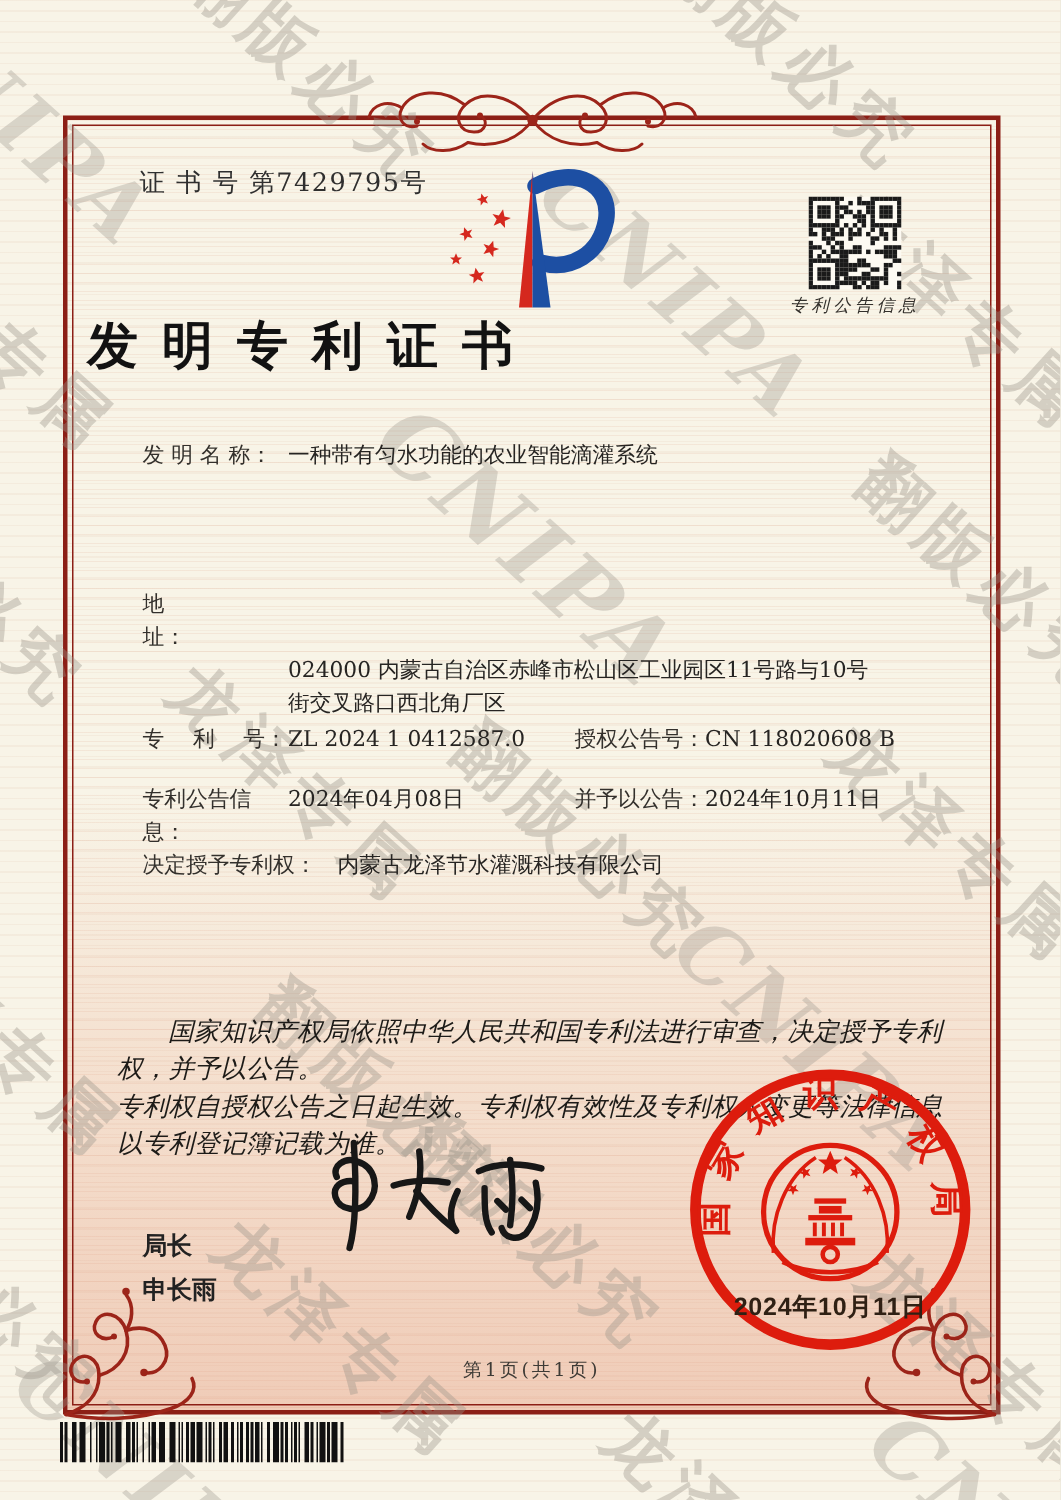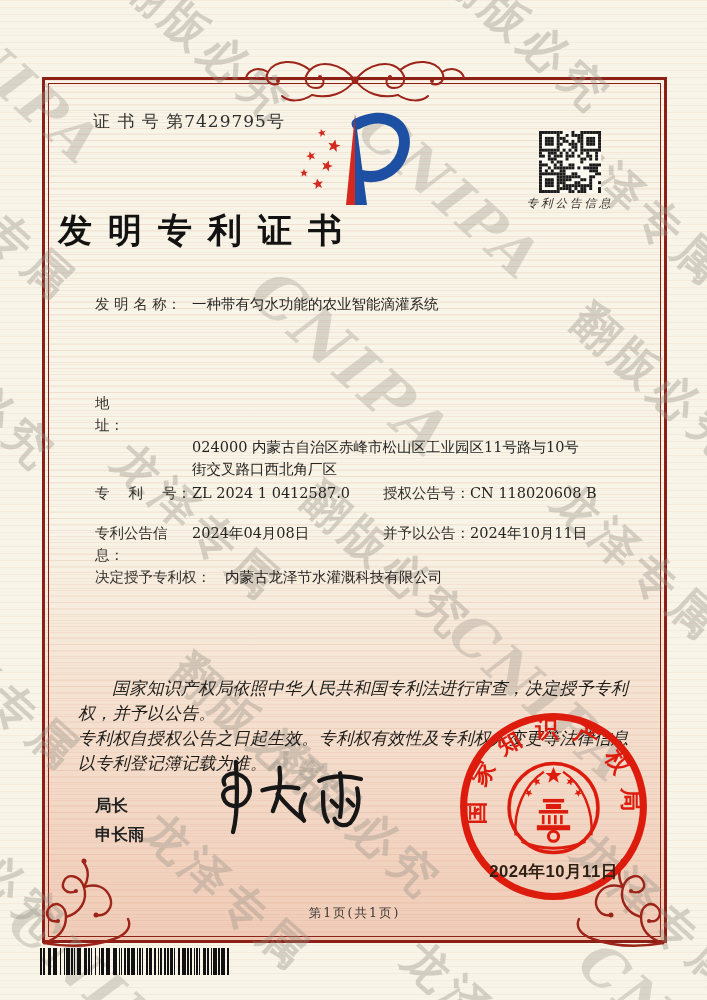--- a/index.html
+++ b/index.html
@@ -35,21 +35,21 @@
   .title{left:42px;top:208px;width:625px;text-align:left;font-size:34px;font-weight:bold;color:#121212;letter-spacing:16px;text-indent:16px;}
   .row{left:95px;font-size:14.5px;color:#2e2c2a;line-height:22px;}
   .row .lab{display:inline-block;vertical-align:top;color:#33302c;}
   .lw-a{width:97px;}
   .lw-b{width:130px;}
   .row .val{display:inline-block;vertical-align:top;color:#262422;}
   .val-wrap{width:445px;white-space:pre-line;margin-top:44px;}
   .col2{left:383px;}
   .statement{left:78px;top:676px;width:562px;font-size:17px;line-height:25px;color:#1d1b18;
     font-style:italic;text-indent:2em;white-space:pre-line;letter-spacing:0.2px;}
-  .director{left:95px;top:791px;font-family:"Liberation Sans",sans-serif;font-size:16.5px;
+  .director{left:95px;top:817px;font-family:"Liberation Sans",sans-serif;font-size:16.5px;
     font-weight:bold;color:#222;line-height:29px;}
   .footer{left:42px;top:905px;width:625px;text-align:center;font-size:12.5px;color:#3e3b36;letter-spacing:2px;}
   svg{display:block;}
   .seal-date{font-family:"Liberation Sans",sans-serif;font-weight:bold;}
 </style>
 </head>
 <body>
 
 <div class="page">
 

